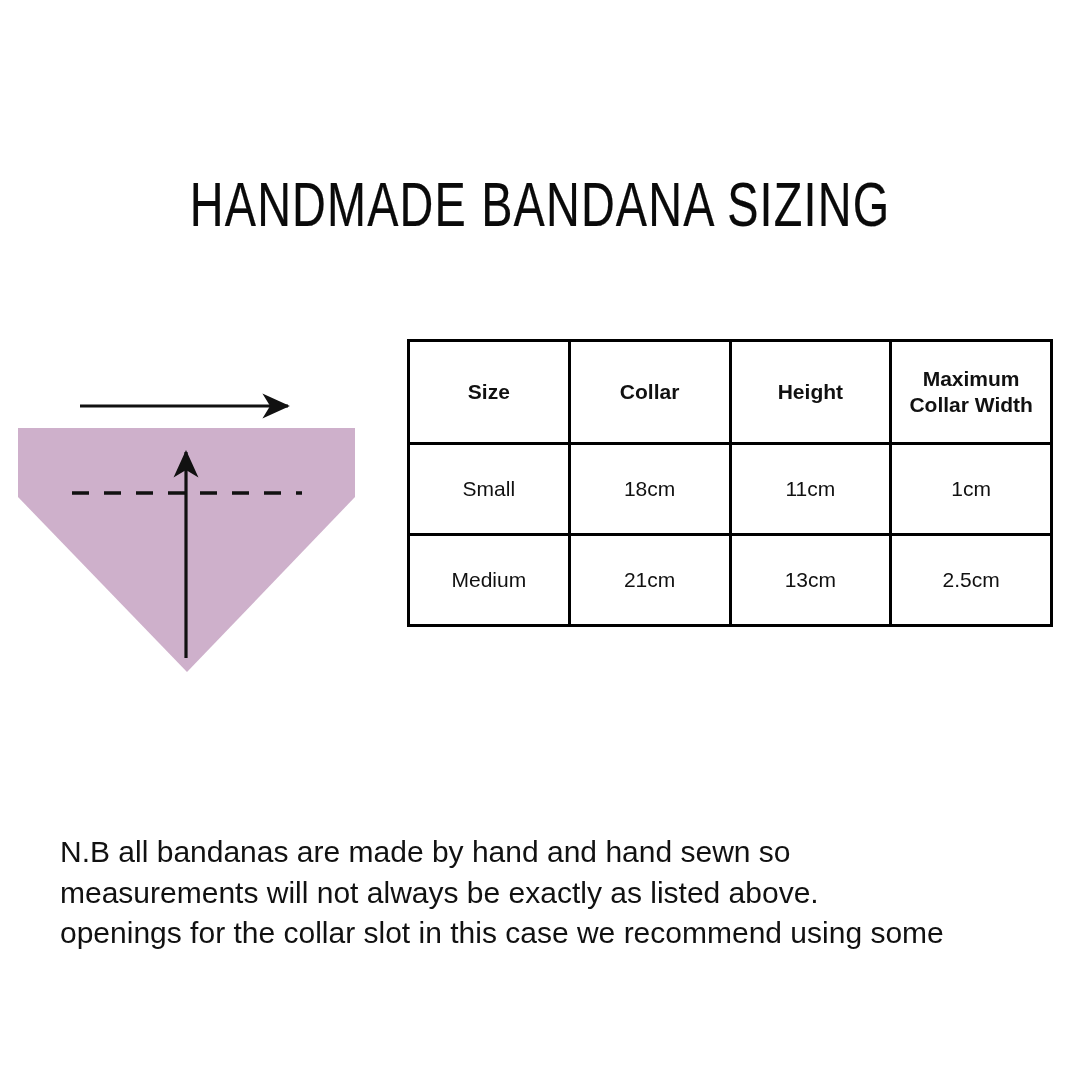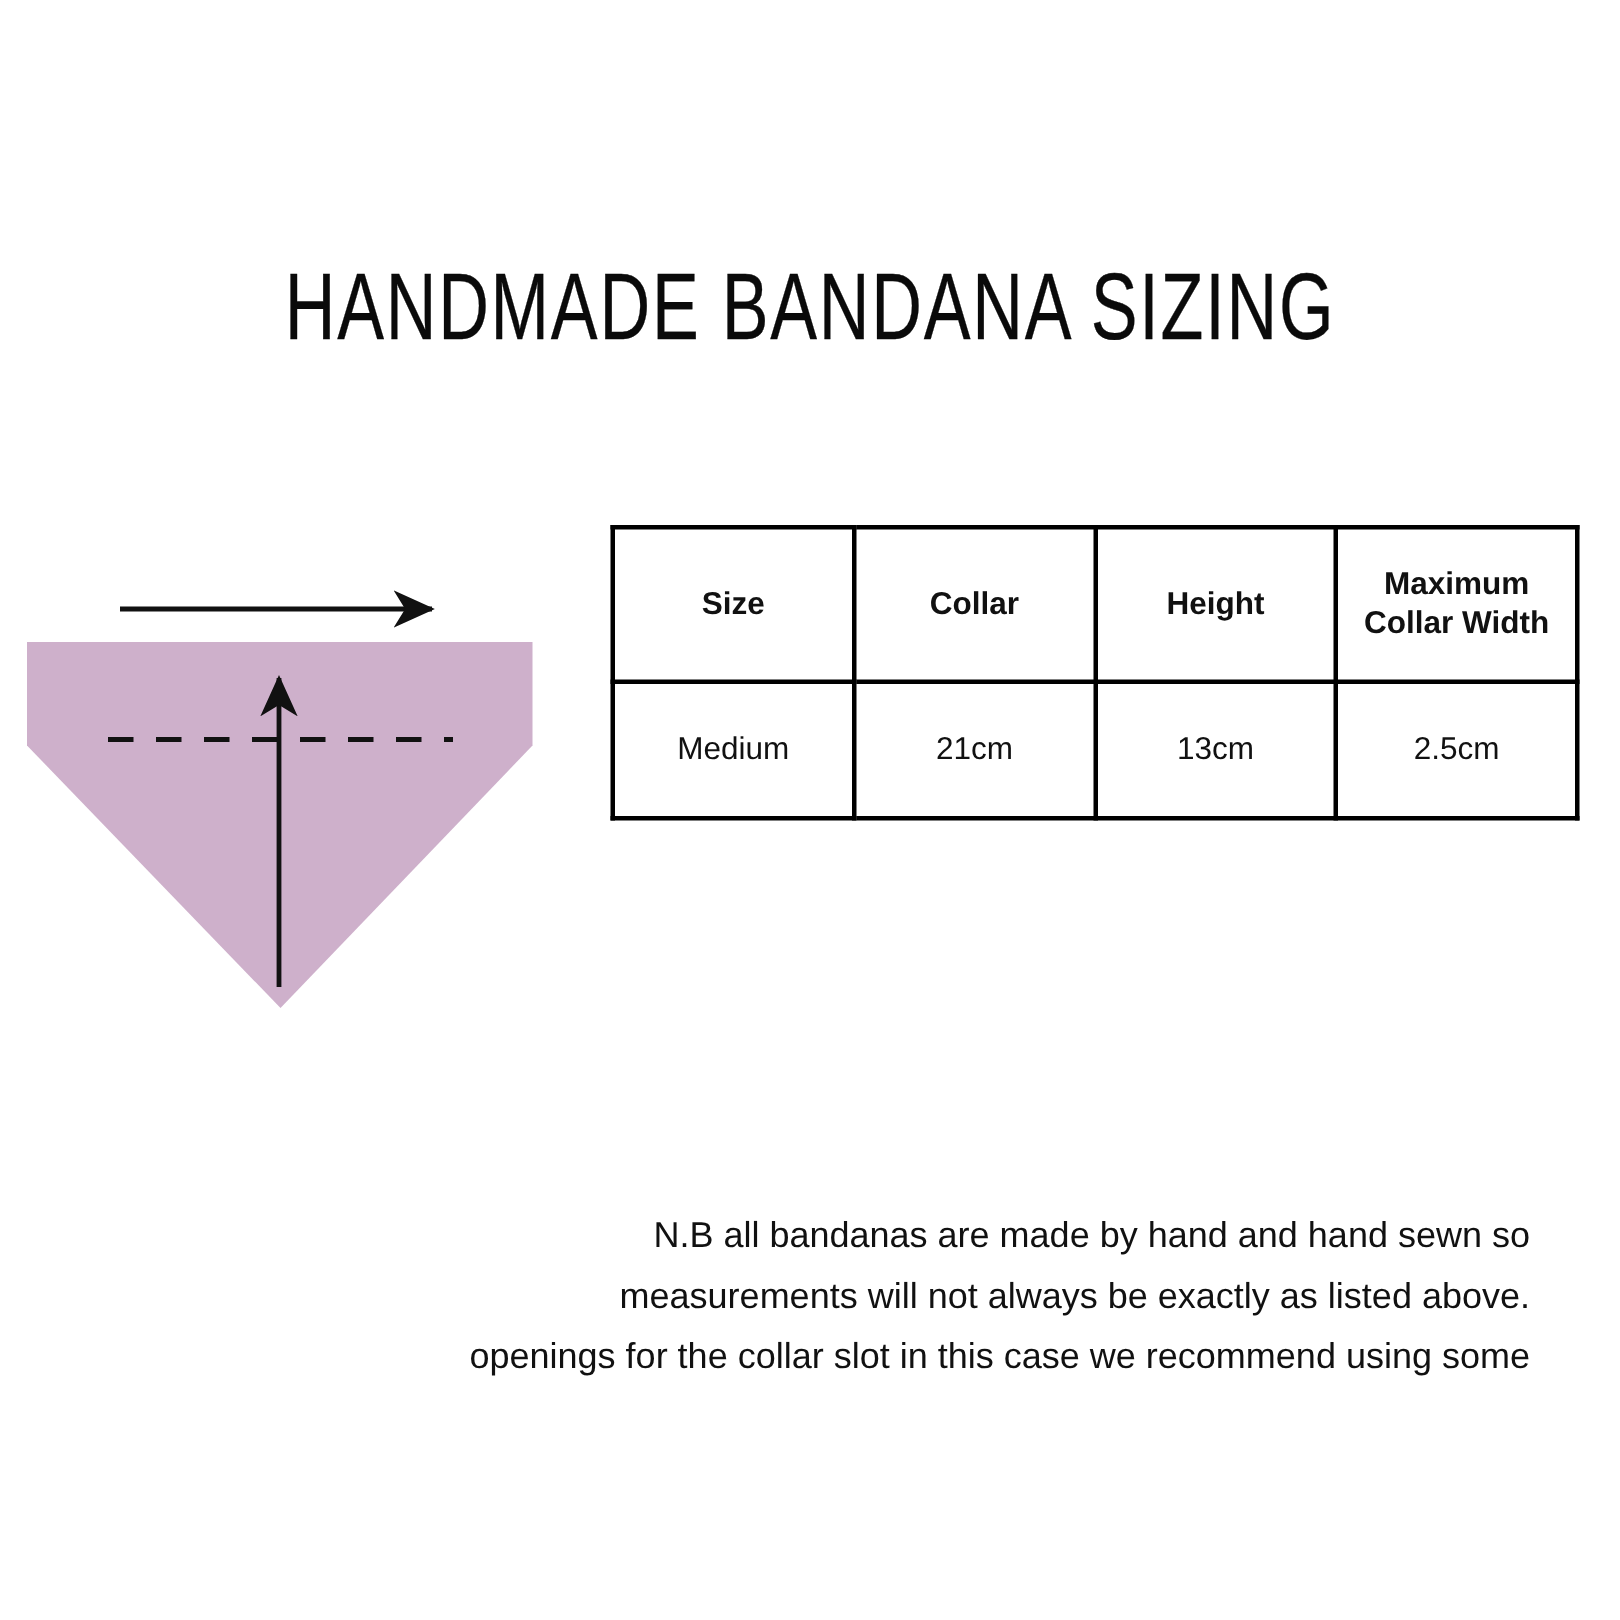--- a/index.html
+++ b/index.html
@@ -46,21 +46,21 @@
     top: 380px;
     width: 400px;
     height: 310px;
   }
   .diagram svg { display: block; }
 
   
   .size-table {
     position: absolute;
     left: 407px;
-    top: 350px;
+    top: 339px;
     width: 646px;
     border-collapse: collapse;
     table-layout: fixed;
     background: #ffffff;
     border-radius: 11px;
   }
   .size-table td, .size-table th {
     border: 3px solid #000000;
     text-align: center;
     vertical-align: middle;
@@ -77,25 +77,25 @@
   .size-table tbody td {
     height: 88px;
     font-size: 21px;
     font-weight: normal;
   }
 
   
   .footnote {
     position: absolute;
     left: 60px;
-    top: 804px;
+    top: 832px;
     width: 960px;
-    text-align: right;
+    text-align: left;
     font-family: "Liberation Sans", sans-serif;
-    font-size: 24px;
+    font-size: 30px;
     line-height: 40.5px;
     color: #111111;
     font-weight: normal;
   }
   .footnote .fline { display: block; }
 </style>
 </head>
 <body>
 
 <div id="page">
@@ -130,20 +130,26 @@
         <th>Collar</th>
         <th>Height</th>
         <th>
           <span>Maximum</span><br>
           <span>Collar Width</span>
         </th>
       </tr>
     </thead>
     <tbody>
       <tr>
+        <td>Small</td>
+        <td>18cm</td>
+        <td>11cm</td>
+        <td>1cm</td>
+      </tr>
+      <tr>
         <td>Medium</td>
         <td>21cm</td>
         <td>13cm</td>
         <td>2.5cm</td>
       </tr>
     </tbody>
   </table>
 
   <div class="footnote">
     <span class="fline">N.B all bandanas are made by hand and hand sewn so</span>

